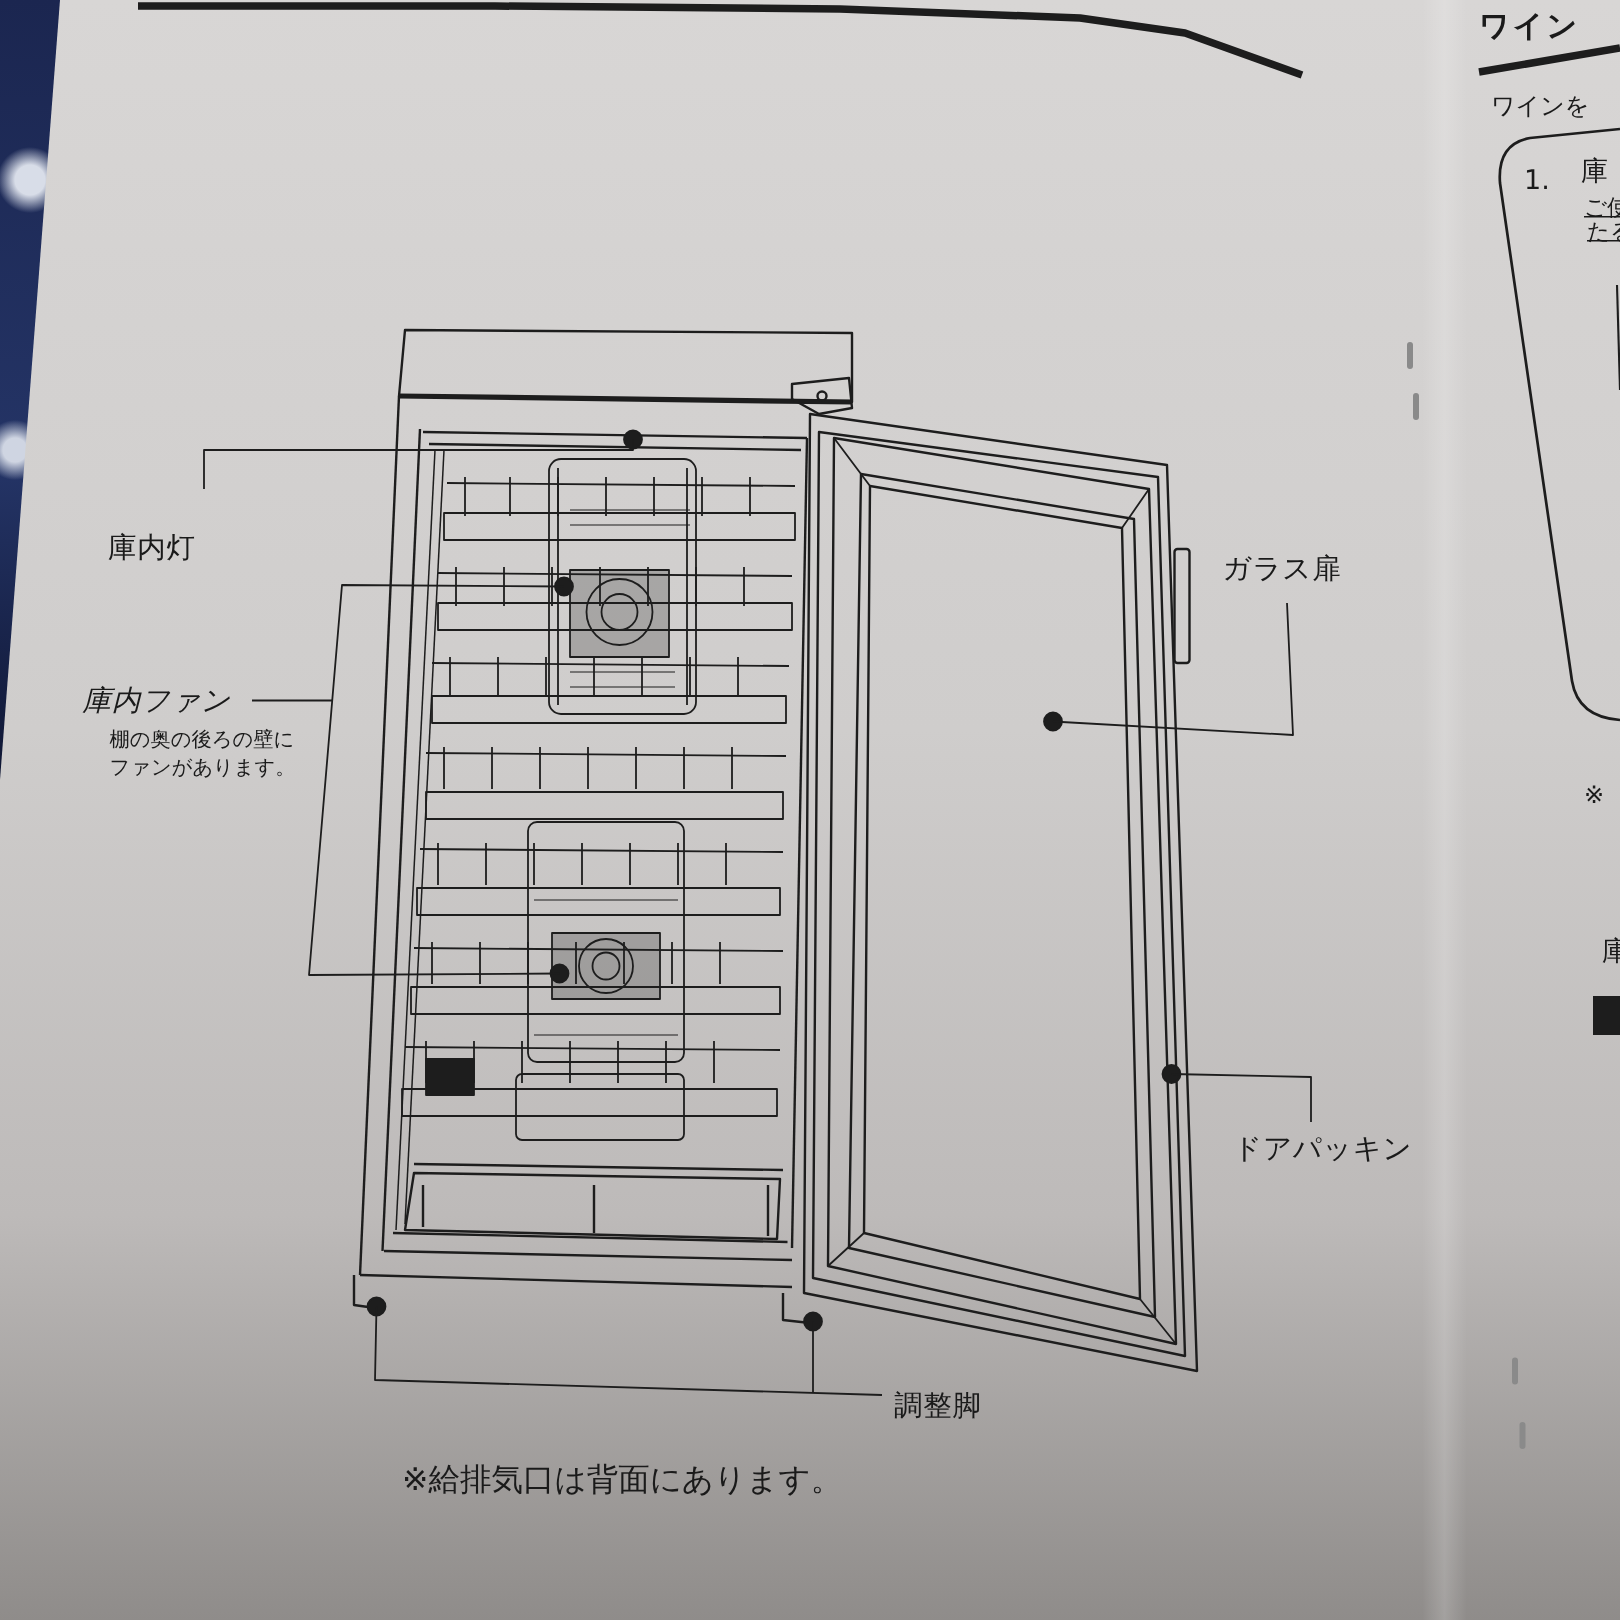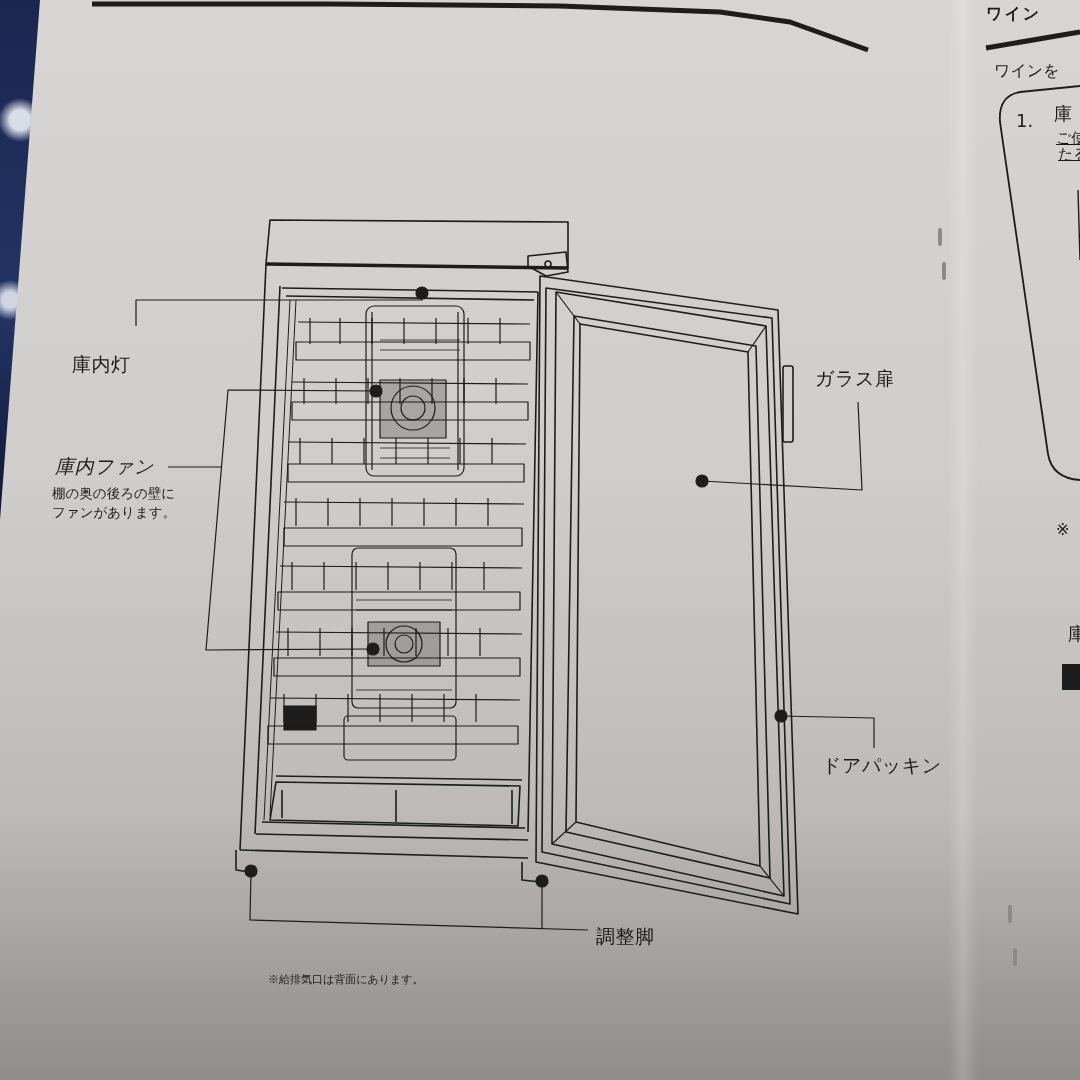--- a/index.html
+++ b/index.html
@@ -24,23 +24,23 @@
       position: absolute; left: 948px; top: 0; width: 30px; height: 1080px;
       background: linear-gradient(90deg, rgba(0,0,0,0), rgba(255,255,255,0.18), rgba(0,0,0,0));
     }
     .staple { position: absolute; width: 4px; height: 18px; background: #8a8a8a; border-radius: 2px; }
     svg.diagram { position: absolute; left: 0; top: 0; }
     .label {
       position: absolute; white-space: nowrap; color: #1a1a1a;
       font-family: "DejaVu Sans", sans-serif;
     }
     .label-main { font-size: 19px; letter-spacing: 0.5px; }
-    .label-sub { font-size: 13.5px; line-height: 18px; }
-    .note { font-size: 11px; font-family: Liberation Mono, monospace; }
-    .side-title { font-size: 16px; font-weight: bold; letter-spacing: 2px; text-align: right; }
+    .label-sub { font-size: 13.5px; line-height: 18px; margin-left: 21px; }
+    .note { font-size: 21px; }
+    .side-title { font-size: 20px; font-weight: bold; letter-spacing: 2px; text-align: right; }
     .side-text { font-size: 16px; }
     .side-step { font-size: 18px; }
     .side-small { font-size: 15px; line-height: 16px; text-decoration: underline; }
   </style>
 </head>
 <body>
 
 <div class="backdrop-cloth"></div>
 <div class="page"></div>
 <div class="page-gutter"></div>

